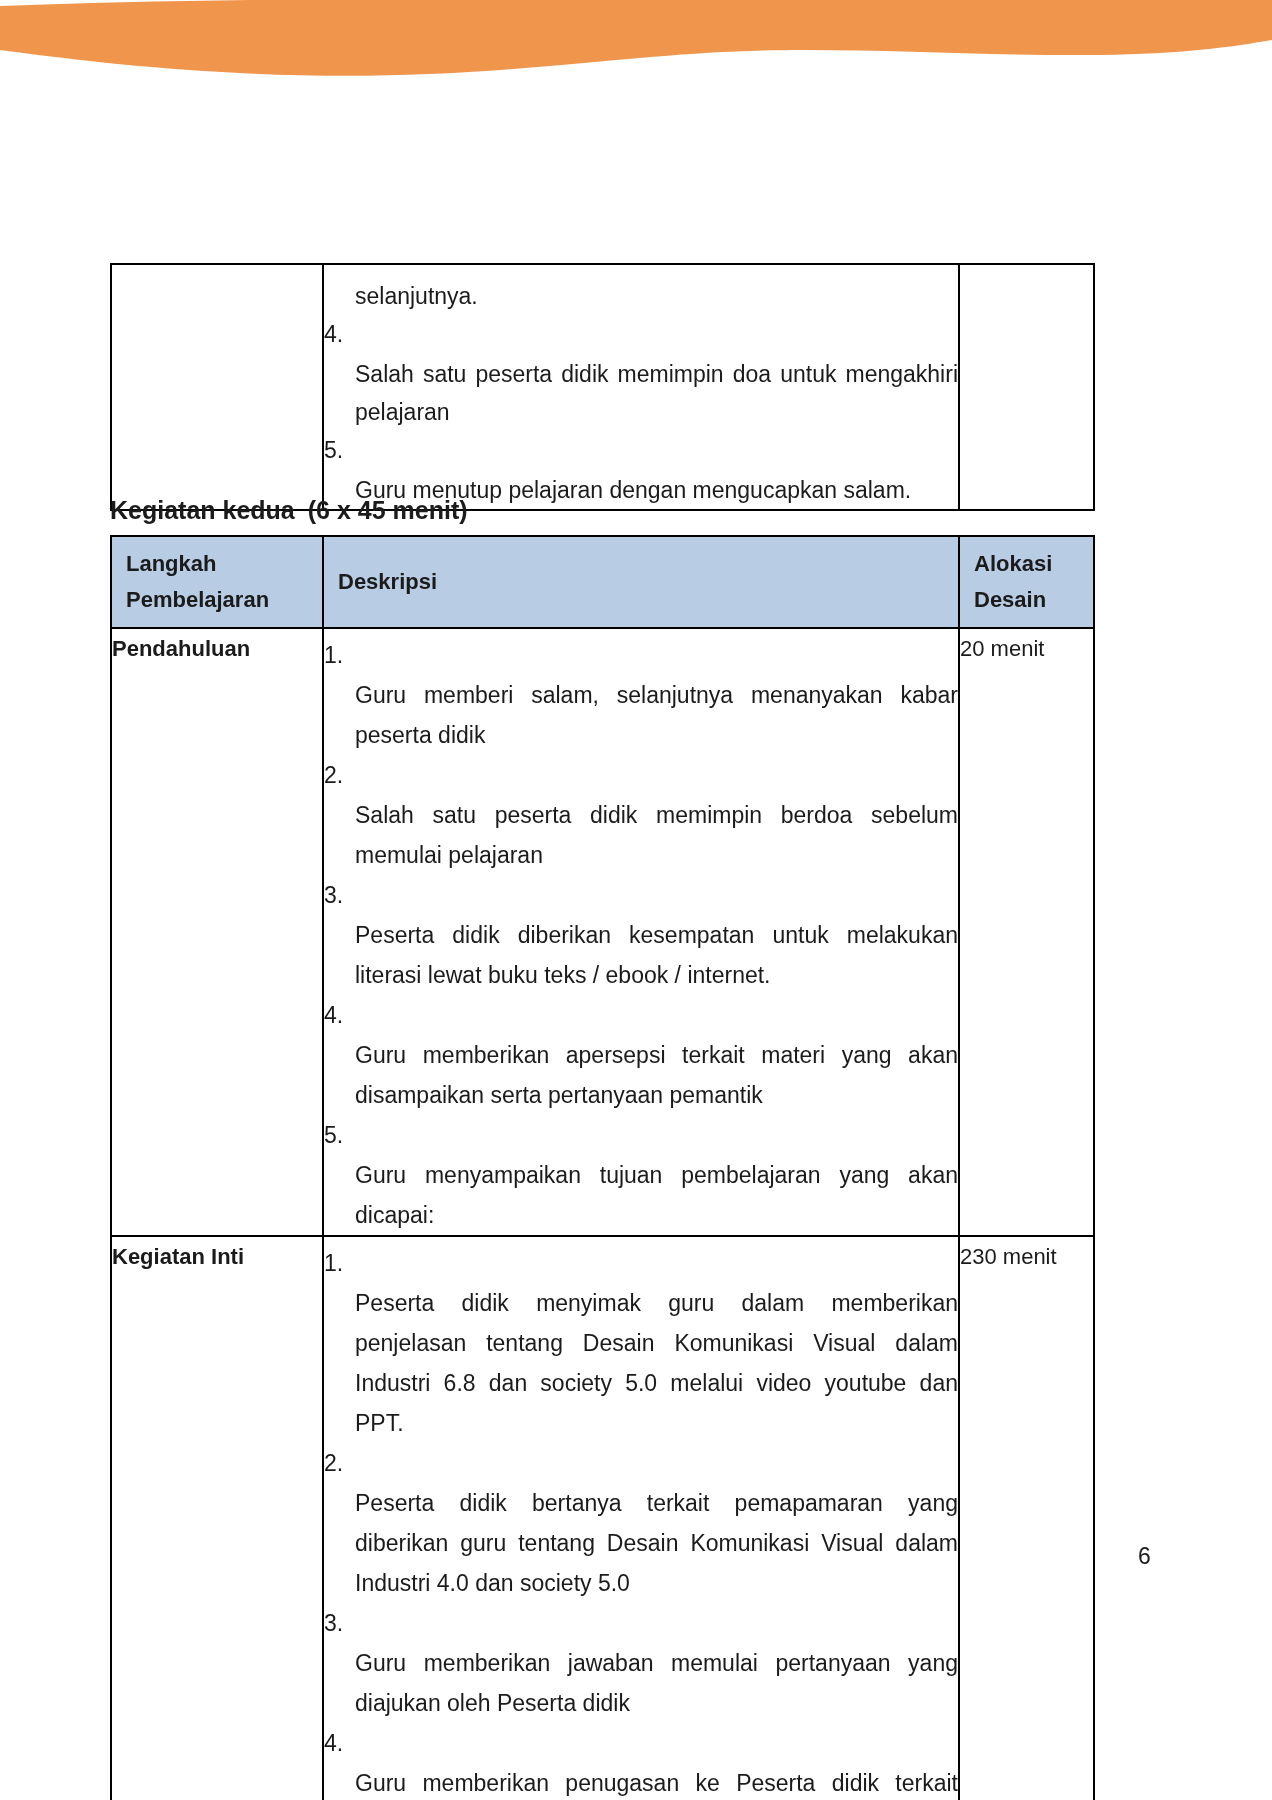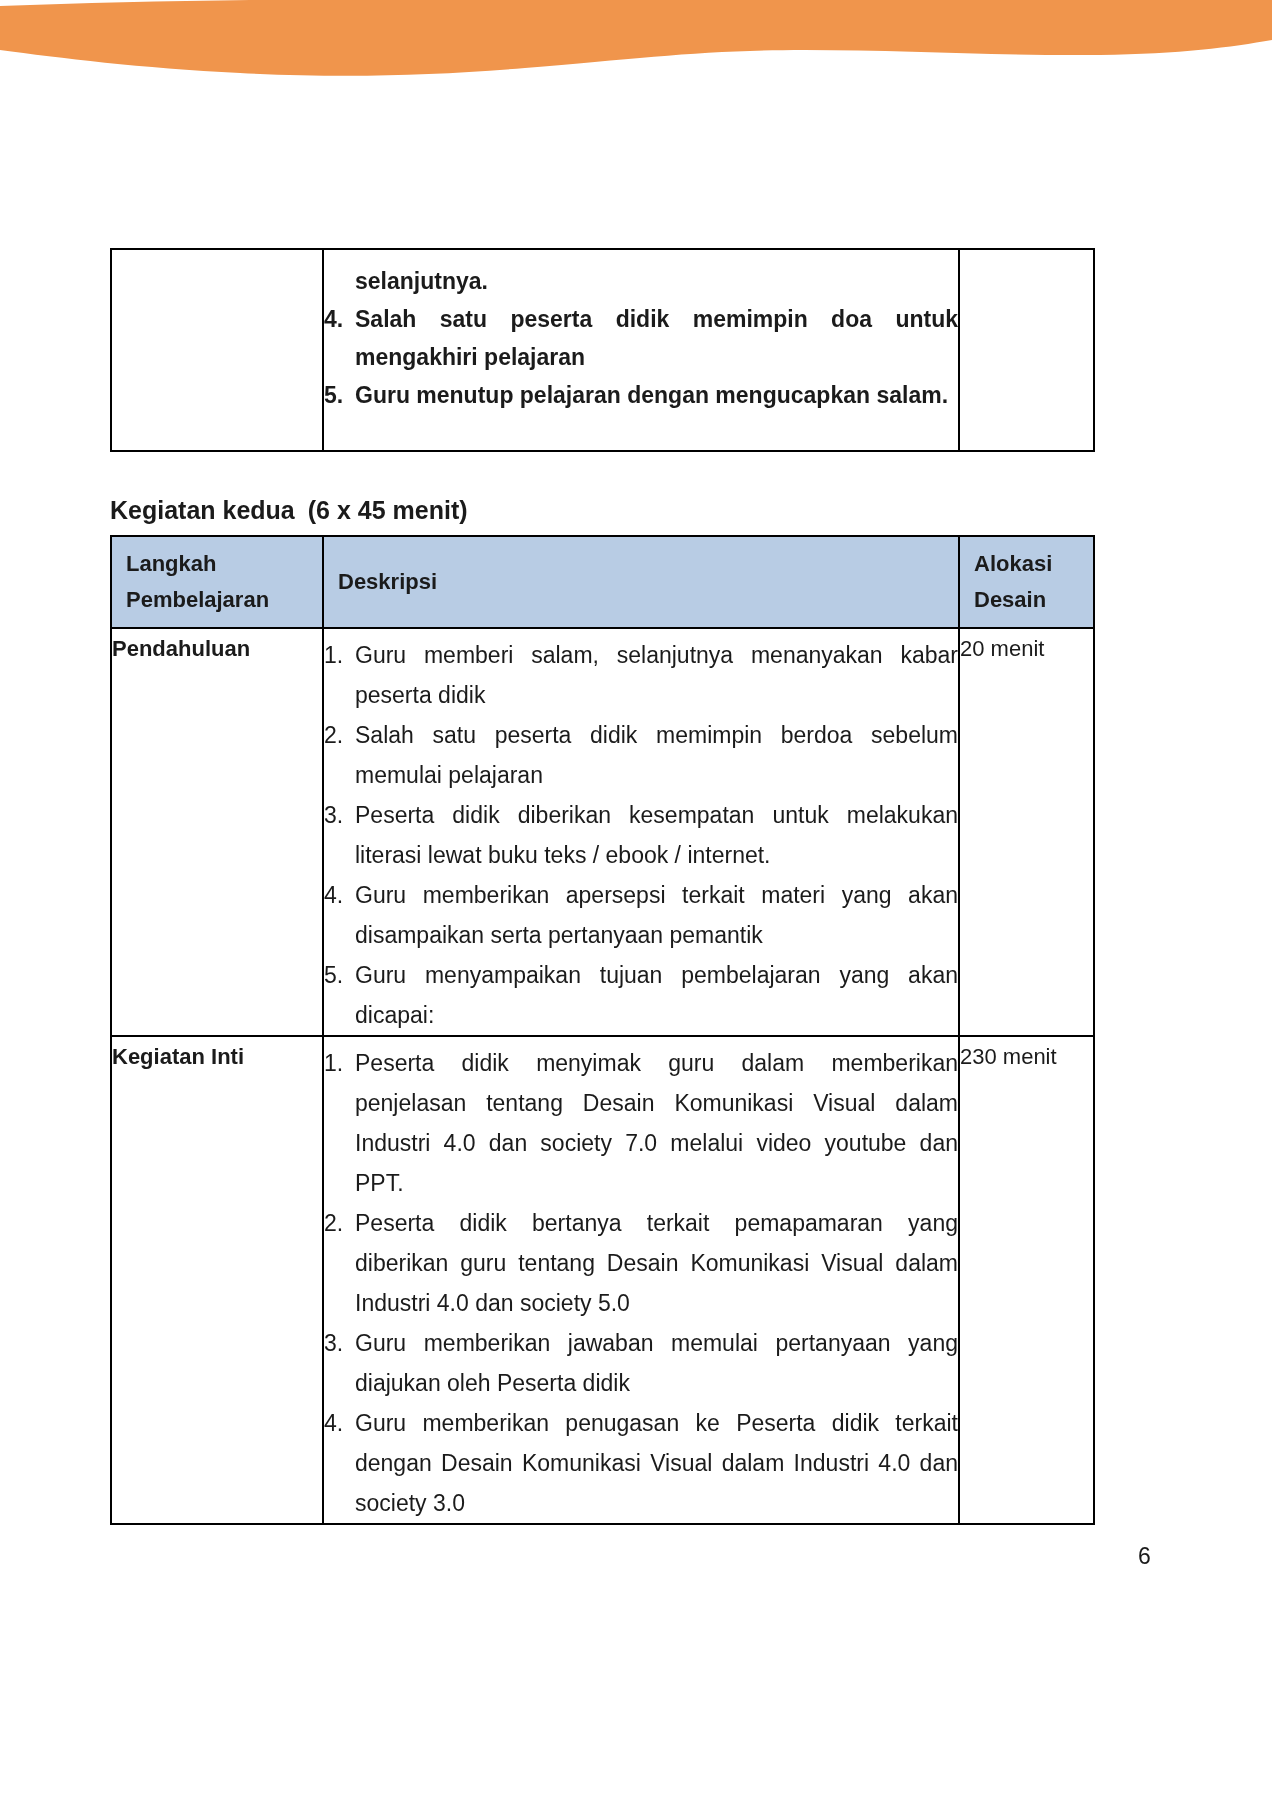--- a/index.html
+++ b/index.html
@@ -25,21 +25,21 @@
     width: 983px;
     border-collapse: collapse;
     table-layout: fixed;
     font-size: 23px;
   }
   .tbl td, .tbl th {
     border: 2px solid #000000;
     vertical-align: top;
     padding: 0;
   }
-  .tbl-top { top: 248px; font-weight: bold; }
+  .tbl-top { top: 263px; }
   .tbl-top tr { height: 202px; }
   .tbl-main { top: 535px; }
   .tbl-main thead tr { height: 92px; }
   .tbl-main th {
     background: #B8CCE4;
     vertical-align: middle;
     text-align: left;
     font-weight: bold;
     font-size: 22px;
     line-height: 36px;
@@ -58,21 +58,21 @@
     border-radius: 6px;
   }
   .cell-time {
     font-weight: normal;
     padding: 6px 6px 0 14px;
     line-height: 40px;
     font-size: 22px;
   }
   .li { display: flex; }
   .li .num { flex: 0 0 31px; }
-  .li .li-text { flex: 1 1 auto; text-align: justify; }
+  .li .li-text { flex: 1 1 auto; text-align: justify; margin-top: 40px; }
   .cont-line { margin-left: 31px; }
   .section-heading {
     position: absolute;
     left: 110px;
     top: 494px;
     font-weight: bold;
     font-size: 25px;
     line-height: 32px;
     color: #1b1b1b;
     text-align: center;
@@ -162,21 +162,21 @@
             <div class="li-text">Guru menyampaikan tujuan pembelajaran yang akan dicapai:</div>
           </div>
         </td>
         <td class="cell-time">20 menit</td>
       </tr>
       <tr class="row-inti">
         <td class="cell-stage">Kegiatan Inti</td>
         <td class="cell-desc">
           <div class="li">
             <span class="num">1.</span>
-            <div class="li-text">Peserta didik menyimak guru dalam memberikan penjelasan tentang Desain Komunikasi Visual dalam Industri 4.0 dan society 7.0 melalui video youtube dan PPT.</div>
+            <div class="li-text">Peserta didik menyimak guru dalam memberikan penjelasan tentang Desain Komunikasi Visual dalam Industri 6.8 dan society 5.0 melalui video youtube dan PPT.</div>
           </div>
           <div class="li">
             <span class="num">2.</span>
             <div class="li-text">Peserta didik bertanya terkait pemapamaran yang diberikan guru  tentang Desain Komunikasi Visual dalam Industri 4.0 dan society 5.0</div>
           </div>
           <div class="li">
             <span class="num">3.</span>
             <div class="li-text">Guru memberikan jawaban memulai pertanyaan yang diajukan oleh Peserta didik</div>
           </div>
           <div class="li">

